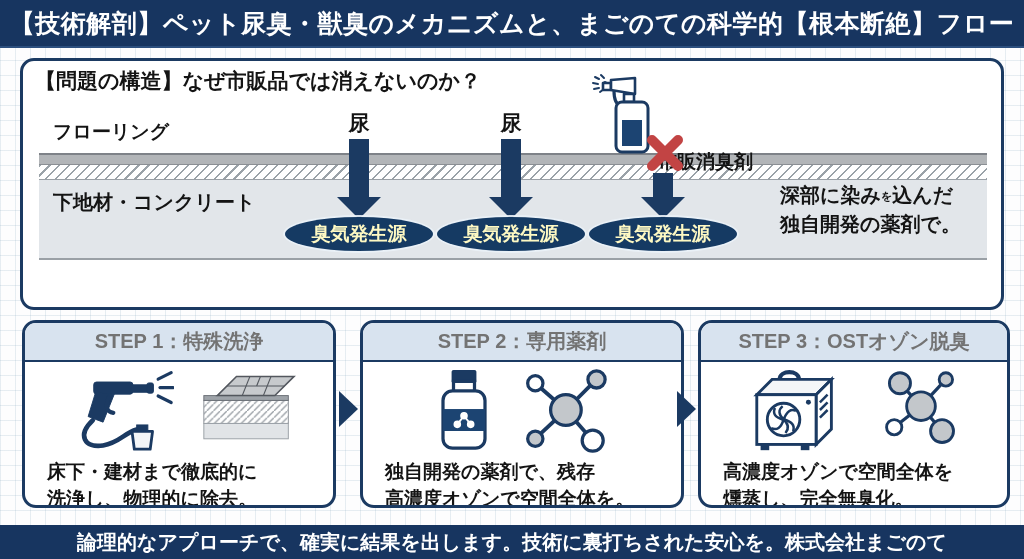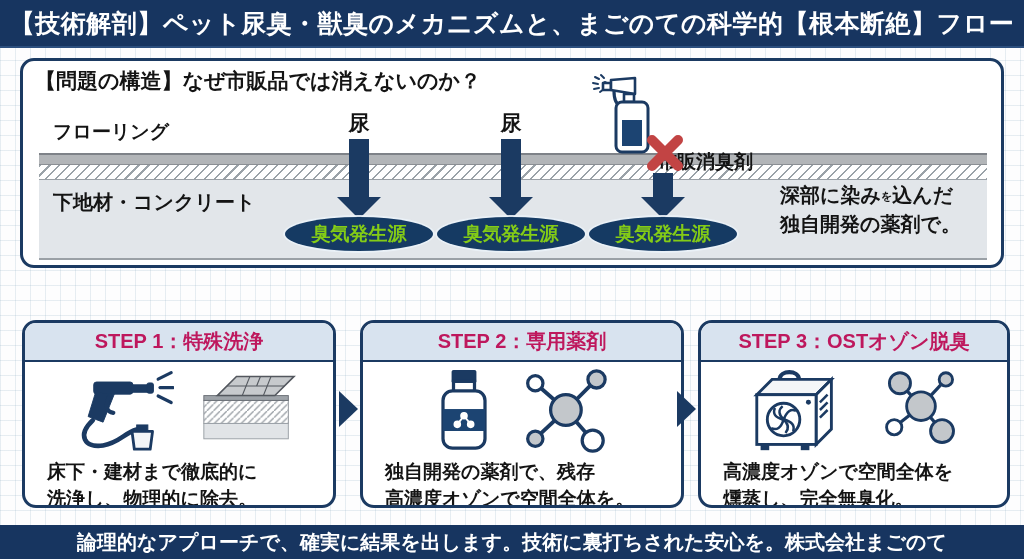--- a/index.html
+++ b/index.html
@@ -25,55 +25,55 @@
   }
   .banner{
     position:absolute;left:0;width:1024px;background:var(--banner);color:#fff;
     display:flex;align-items:center;justify-content:center;
     font-weight:bold;white-space:nowrap;
   }
   .banner.top{top:0;height:48px;font-size:25px;letter-spacing:.5px;border-bottom:2px solid #2c4f7e;}
   .banner.bottom{top:525px;height:34px;font-size:20px;}
   
   .panel{
-    position:absolute;left:20px;top:58px;width:984px;height:210px;
+    position:absolute;left:20px;top:58px;width:984px;height:252px;
     background:#fff;border:3px solid var(--navy);border-radius:14px;
   }
   .panel-title{position:absolute;left:12px;top:6px;font-size:21px;font-weight:bold;color:var(--ink);}
   .layer{position:absolute;left:16px;width:948px;}
   .layer.floor-bar{top:92px;height:12px;background:var(--floorgray);border-top:2px solid #7e8288;border-bottom:1px solid #8b8f94;}
   .layer.hatch{top:104px;height:15px;background:repeating-linear-gradient(135deg,#9aa2a8 0 1.5px,#ffffff 1.5px 7px);border-bottom:1px solid #9aa0a6;}
   .layer.substrate{top:119px;height:80px;background:var(--substrate);border-bottom:2px solid #9aa0a6;}
   .lbl{position:absolute;font-weight:bold;color:var(--ink);white-space:nowrap;}
   .lbl.flooring{left:30px;top:58px;font-size:19px;}
   .lbl.substrate-lbl{left:30px;top:128px;font-size:20px;}
   .lbl.urine{transform:translateX(-50%);top:48px;font-size:21px;}
   .lbl.spray-name{left:635px;top:40px;font-size:19px;margin-top:48px;}
   .lbl.surface-note{left:750px;top:66px;font-size:20px;}
   .deep-note{position:absolute;left:757px;top:120px;font-size:20px;font-weight:bold;color:var(--ink);line-height:28px;z-index:5;}
   .deep-note .small{font-size:11px;vertical-align:2px;}
   .down-arrow{position:absolute;width:44px;display:flex;flex-direction:column;align-items:center;z-index:4;}
   .down-arrow .shaft{width:20px;background:var(--navy);}
   .down-arrow .head{width:0;height:0;border-left:22px solid transparent;border-right:22px solid transparent;border-top:22px solid var(--navy);}
   .ellipse{
     position:absolute;top:156px;width:148px;height:34px;background:#153a63;border-radius:50%;
-    display:flex;align-items:center;justify-content:center;color:#84cc16;font-weight:bold;font-size:19px;
+    display:flex;align-items:center;justify-content:center;color:#fef9c3;font-weight:bold;font-size:19px;
     box-shadow:0 0 0 2px rgba(235,242,248,.9);z-index:6;white-space:nowrap;
   }
   .spray-svg{position:absolute;left:568px;top:10px;z-index:5;}
   .redx-svg{position:absolute;left:622px;top:72px;z-index:7;}
   
   .solution-title{position:absolute;left:24px;top:284px;font-size:21px;font-weight:bold;color:var(--ink);white-space:nowrap;}
   .step-box{
     position:absolute;top:320px;height:188px;background:#fff;border:3px solid var(--navy);border-radius:14px;overflow:hidden;
   }
   .step-box .head-band{
     height:39px;background:var(--band);border-bottom:2.5px solid var(--navy);
     display:flex;align-items:center;justify-content:center;
-    font-size:20px;font-weight:bold;color:#be185d;white-space:nowrap;
+    font-size:20px;font-weight:bold;color:#737373;white-space:nowrap;
   }
   .step-box .icons{height:96px;display:flex;align-items:center;justify-content:center;gap:26px;}
   .step-box .desc{padding:0 0 0 22px;font-size:19px;font-weight:bold;color:var(--ink);line-height:27px;white-space:nowrap;}
   .step-tri{position:absolute;top:391px;width:0;height:0;border-top:18px solid transparent;border-bottom:18px solid transparent;border-left:19px solid var(--navy);}
 </style>
 </head>
 <body>
 
 <div class="page">
 

